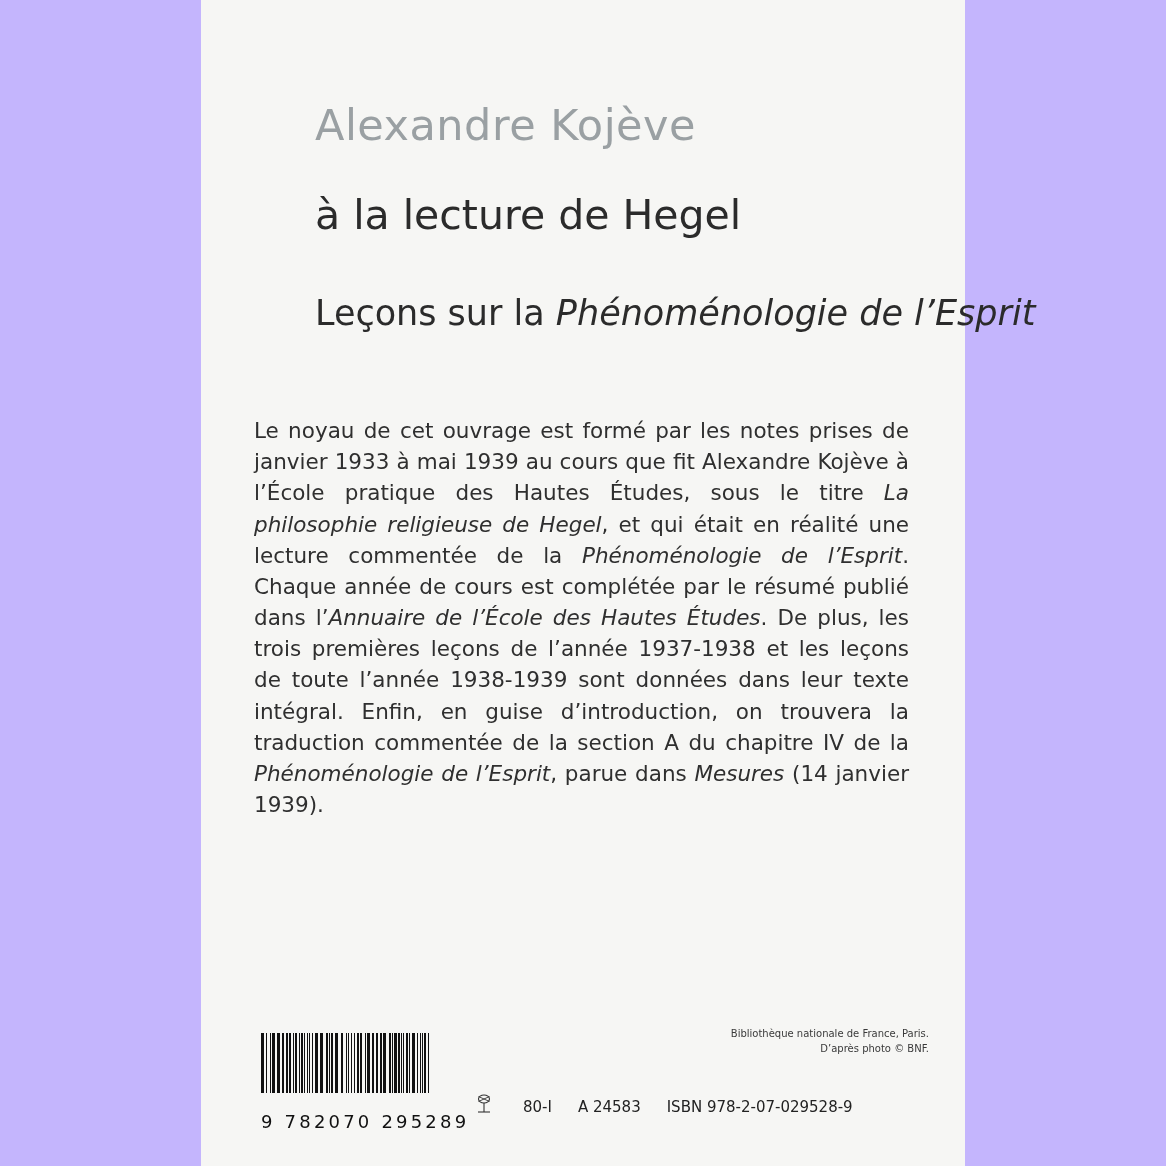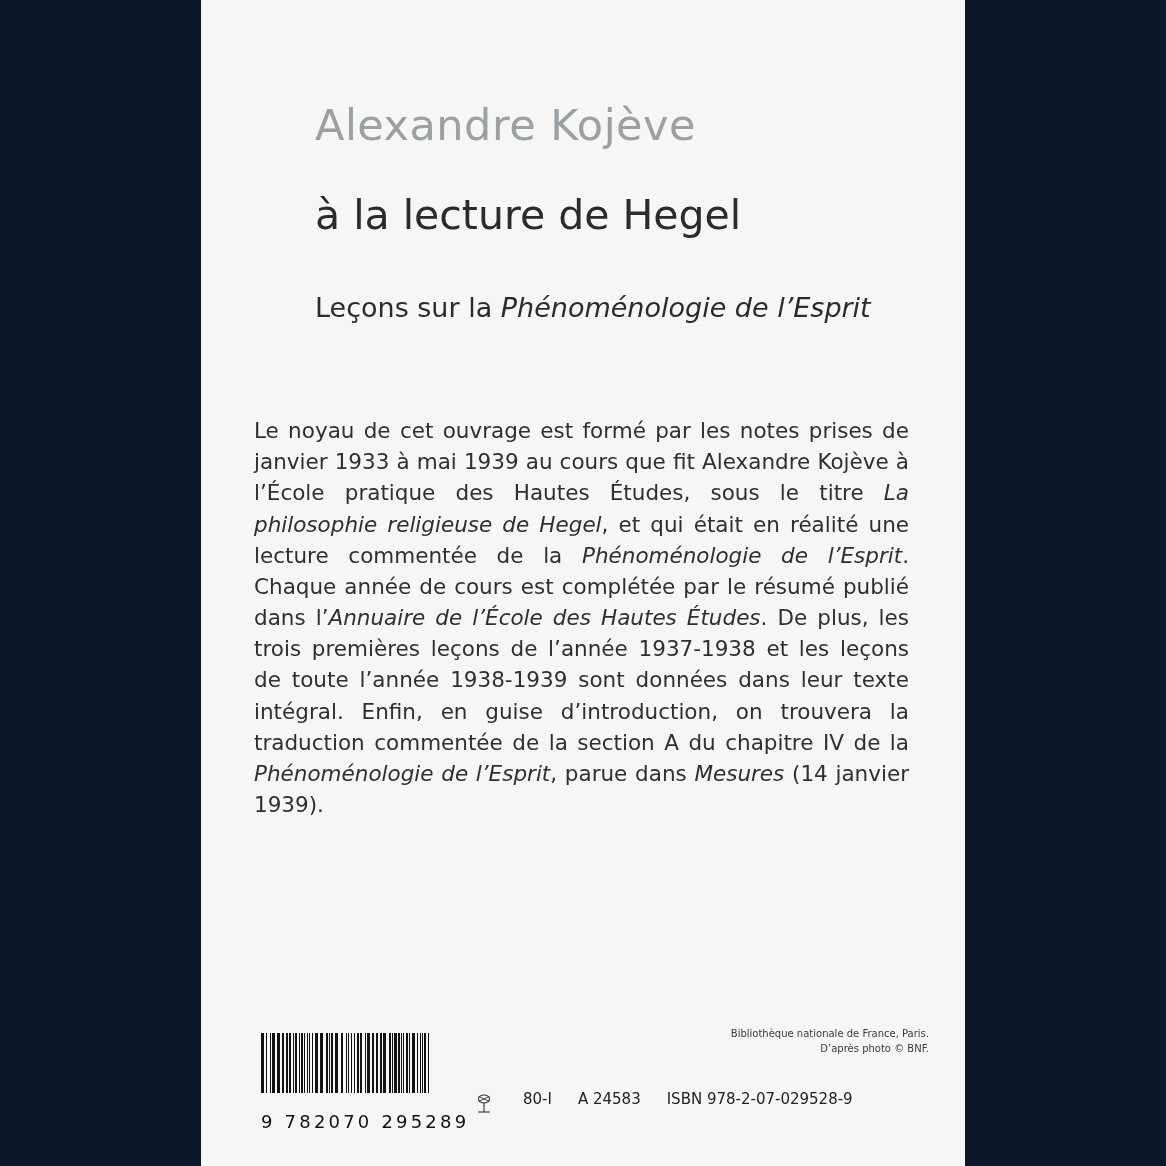--- a/index.html
+++ b/index.html
@@ -10,21 +10,21 @@
   body {
     width: 1166px;
     height: 1166px;
     font-family: "DejaVu Sans", sans-serif;
     overflow: hidden;
   }
   .page {
     position: relative;
     width: 1166px;
     height: 1166px;
-    background: #0f172a;
+    background: #c4b5fd;
   }
   
   .cover {
     position: absolute;
     left: 201px;
     top: 0px;
     width: 764px;
     height: 1166px;
     background: #f6f6f4;
     box-sizing: border-box;
@@ -54,21 +54,21 @@
     white-space: nowrap;
   }
   .title .line2 {
     display: block;
     margin-top: 24px;
   }
   .subtitle {
     position: absolute;
     left: 114px;
     top: 288px;
-    font-size: 27px;
+    font-size: 35px;
     color: #2b2b2b;
     line-height: 1.45;
     white-space: nowrap;
   }
   .subtitle i { font-style: italic; }
 
   .blurb {
     position: absolute;
     left: 53px;
     top: 415px;
@@ -116,21 +116,21 @@
     color: #111;
     font-family: "DejaVu Sans", sans-serif;
     white-space: nowrap;
   }
 
   .footer-line {
     position: absolute;
     left: 270px;
     top: 1090px;
     display: flex;
-    align-items: flex-start;
+    align-items: flex-end;
     gap: 26px;
     font-size: 15px;
     color: #222;
     white-space: nowrap;
   }
   .gallimard-mark {
     width: 26px;
     height: 26px;
     position: relative;
   }

